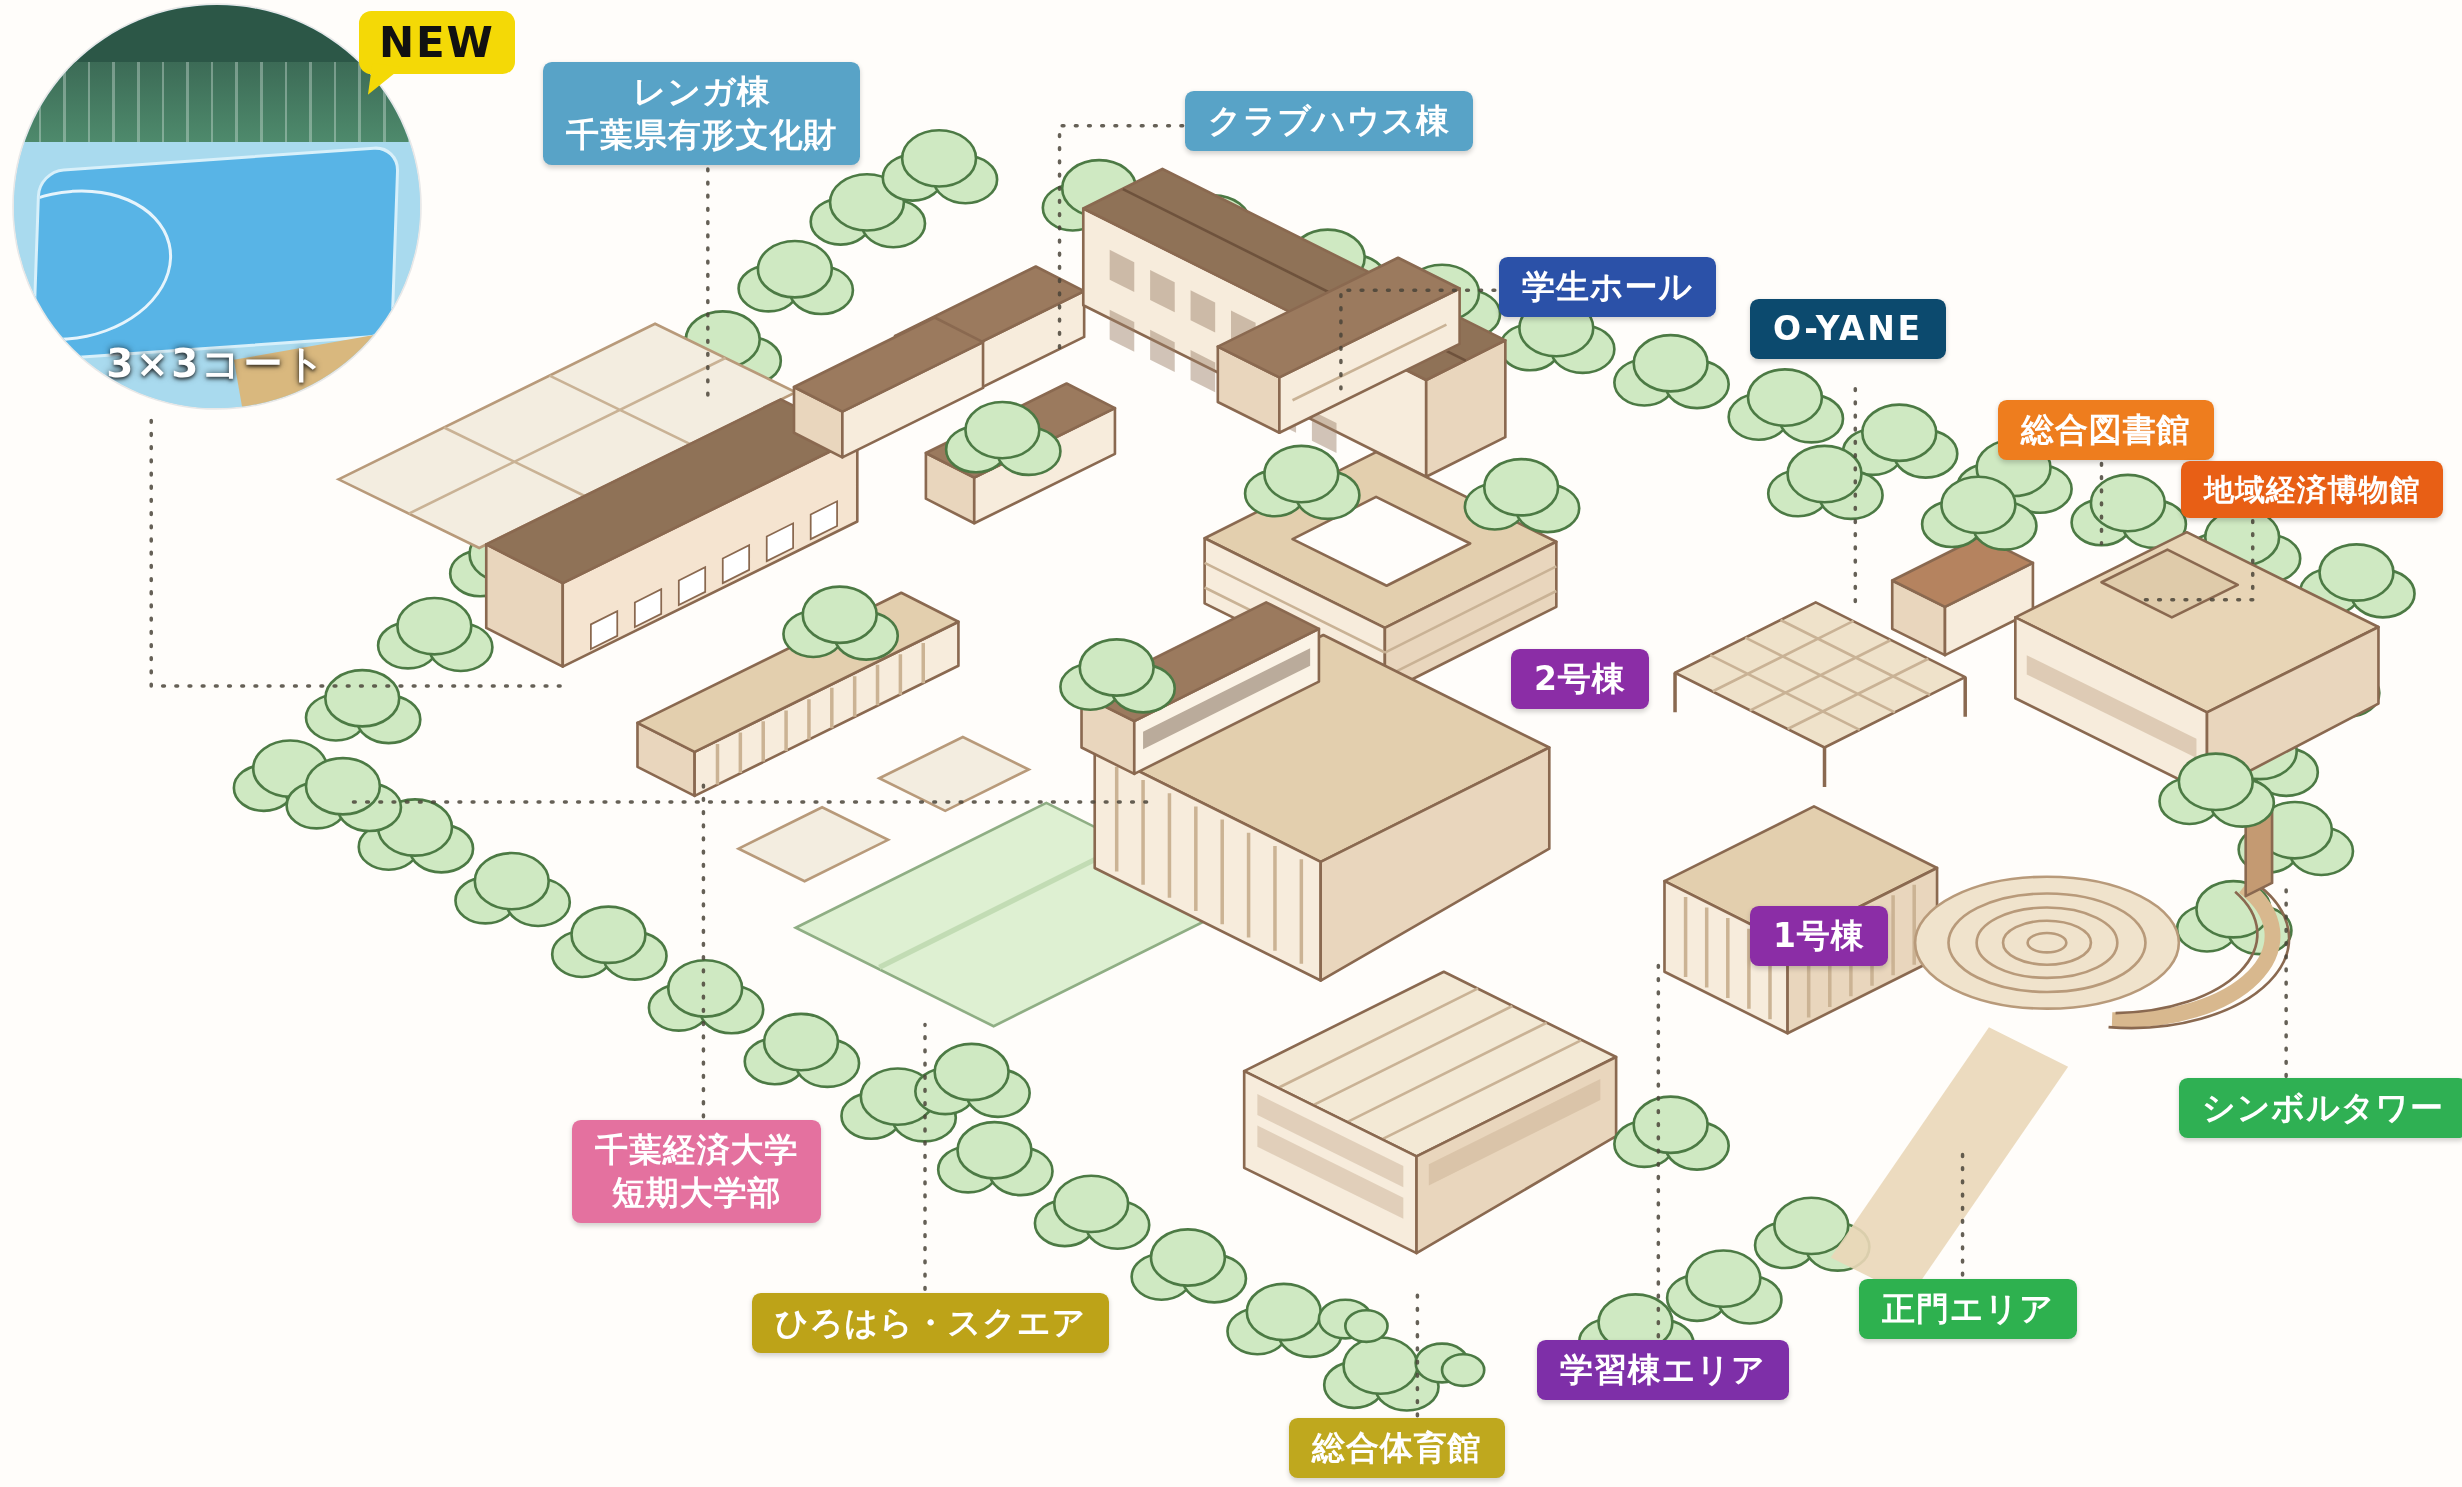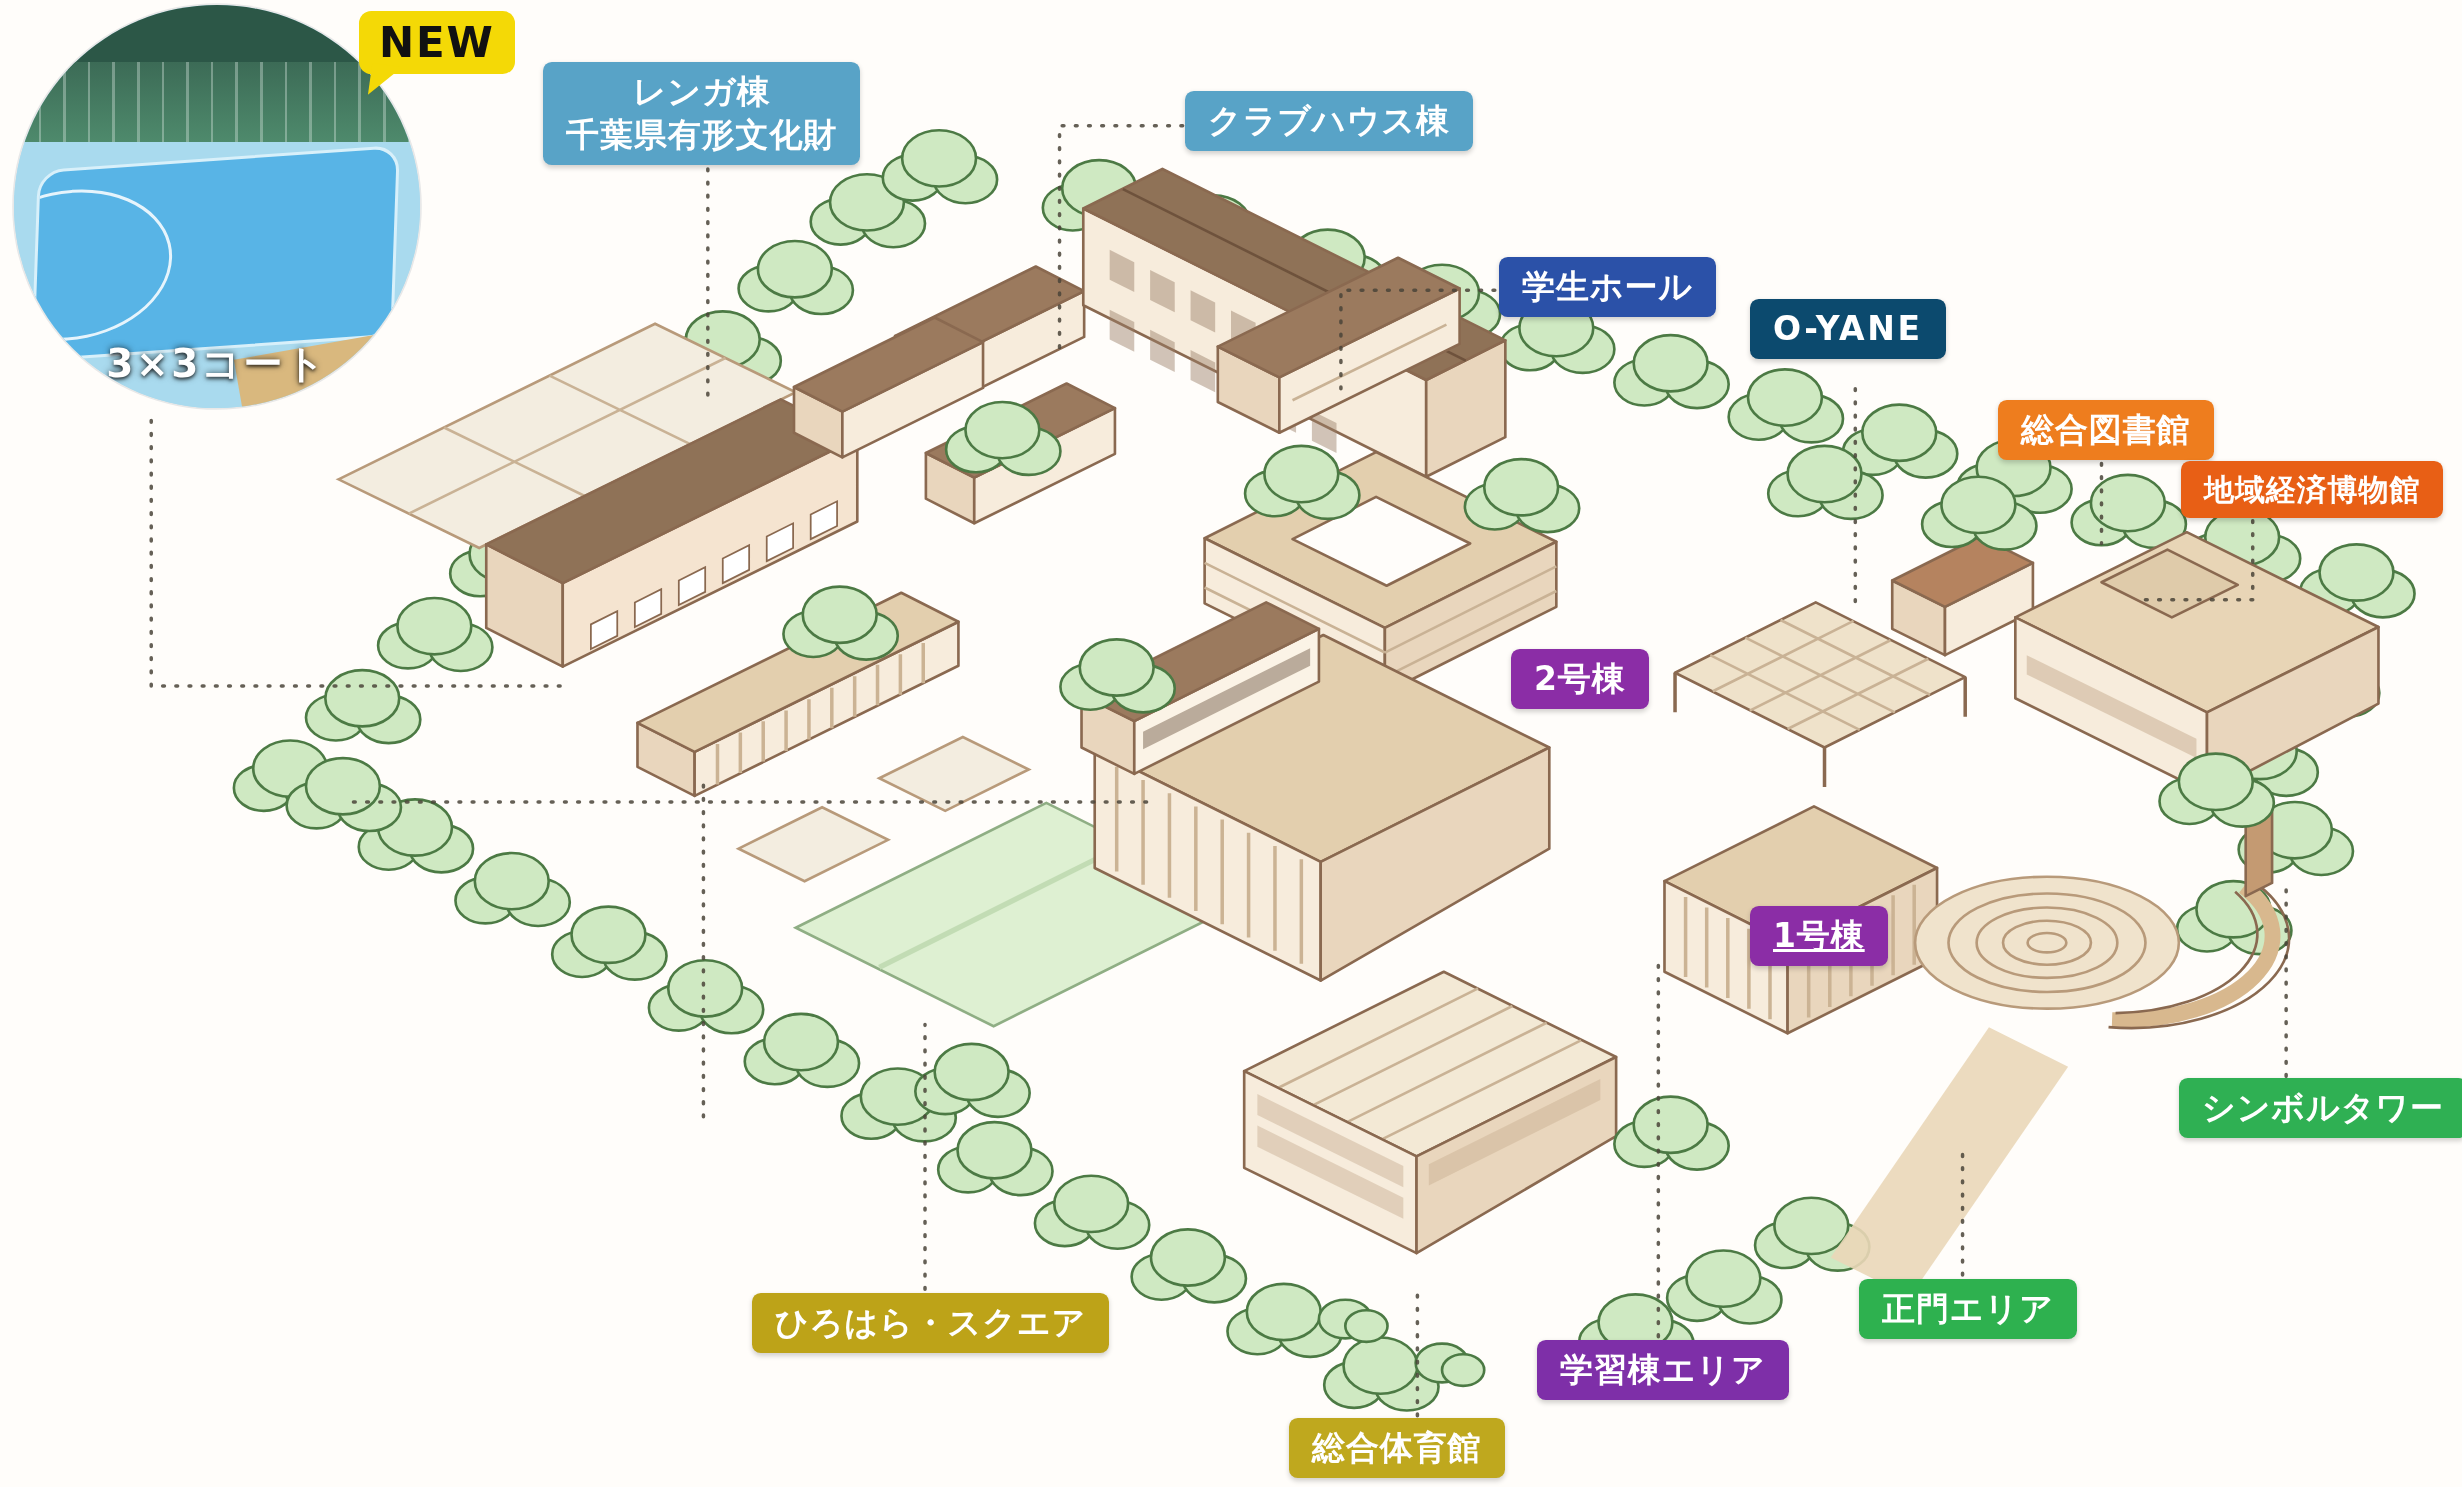--- a/index.html
+++ b/index.html
@@ -324,24 +324,28 @@
 
   <div class="label" style="left: 1750px; top: 299px; letter-spacing: 2.6px; background: #0c4a6e;">O-YANE</div>
 
   <div class="label" style="left: 1998px; top: 357px; background: rgb(238, 125, 30); margin-top: 43px;">総合図書館</div>
 
   <div class="label" style="left: 2181px; top: 461px; font-size: 30px; background: rgb(232, 95, 21);">地域経済博物館</div>
 
   <div class="label" style="left: 1511px; top: 649px; background: rgb(139, 45, 166);">2号棟</div>
 
 
-  <div class="label" style="left: 1750px; top: 906px; background: rgb(139, 45, 166); text-decoration: underline;">1号棟</div>
+  <div class="label" style="left: 1750px; top: 906px; background: rgb(139, 45, 166);">1号棟</div>
 
   <div class="label" style="left: 2179px; top: 1078px; background: rgb(47, 176, 83);">シンボルタワー</div>
 
+  <div class="label two-line" style="left: 572px; top: 1120px; background: rgb(228, 113, 159);">
+    <span>千葉経済大学</span>
+    <span>短期大学部</span>
+  </div>
 
   <div class="label" style="left: 752px; top: 1293px; background: rgb(189, 163, 24);">ひろはら・スクエア</div>
 
   <div class="label" style="left: 1859px; top: 1279px; background: rgb(46, 177, 79);">正門エリア</div>
 
   <div class="label" style="left: 1537px; top: 1340px; background: rgb(126, 47, 168);">学習棟エリア</div>
 
   <div class="label" style="left: 1289px; top: 1418px; background: rgb(191, 168, 30);">総合体育館</div>
 
 </div>

